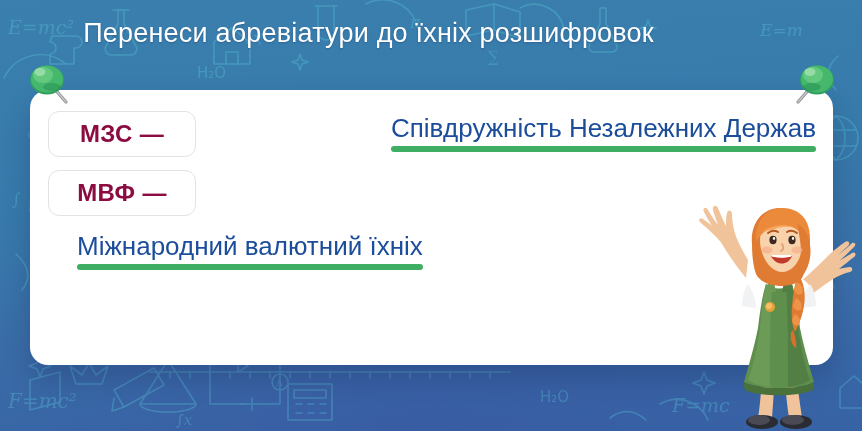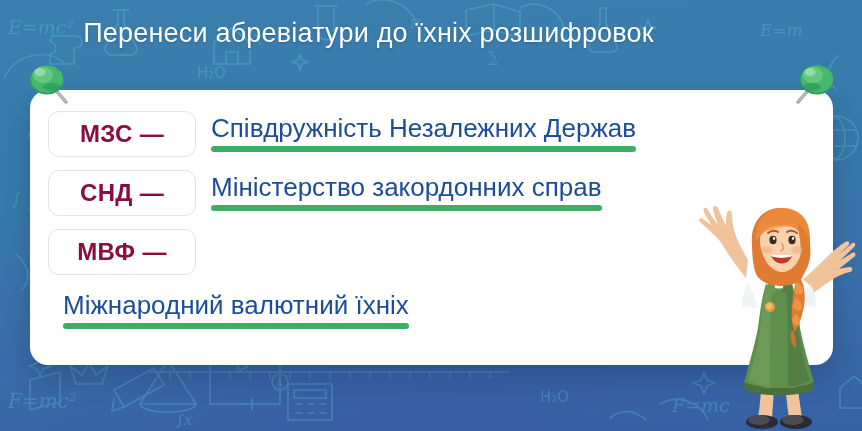--- a/index.html
+++ b/index.html
@@ -58,40 +58,41 @@
   
   .rows{
     position:absolute;
     left:18px; top:14px;
     width:768px;
   }
   .row{
     display:flex;
     align-items:center;
     height:59px;
+    justify-content:space-between;
   }
 
   .chip{
     flex:0 0 auto;
     width:148px; height:46px;
     border:1.5px solid #e2e3e6;
     border-radius:11px;
     background:#ffffff;
     display:flex;
     align-items:center;
     justify-content:center;
     color:#8c0b40;
     font-size:24px;
     font-weight:bold;
     letter-spacing:.3px;
     white-space:nowrap;
   }
 
   .answer{
-    margin-left:15px;
+    margin-left:29px;
     position:relative;
     display:inline-block;
     color:#1b4d9b;
     font-size:26px;
     font-weight:400;
     line-height:1.05;
     white-space:nowrap;
     padding-bottom:9px;
   }
   .answer::after{
@@ -205,24 +206,20 @@
   <div class="title">Перенеси абревіатури до їхніх розшифровок</div>
 
   <div class="card">
     <div class="rows">
 
       <div class="row">
         <div class="chip">МЗС —</div>
         <div class="answer">Співдружність Незалежних Держав</div>
       </div>
 
-      <div class="row">
-        <div class="chip">СНД —</div>
-        <div class="answer">Міністерство закордонних справ</div>
-      </div>
 
       <div class="row">
         <div class="chip">МВФ —</div>
       </div>
 
       <div class="row">
         <div class="answer">Міжнародний валютний їхніх</div>
       </div>
 
     </div>

